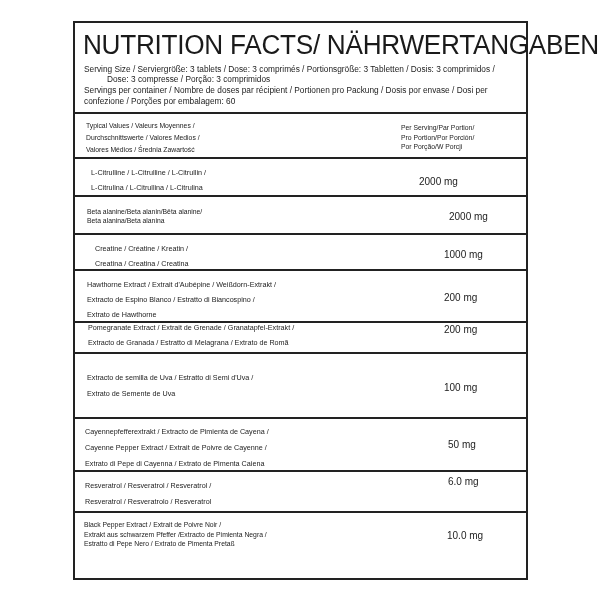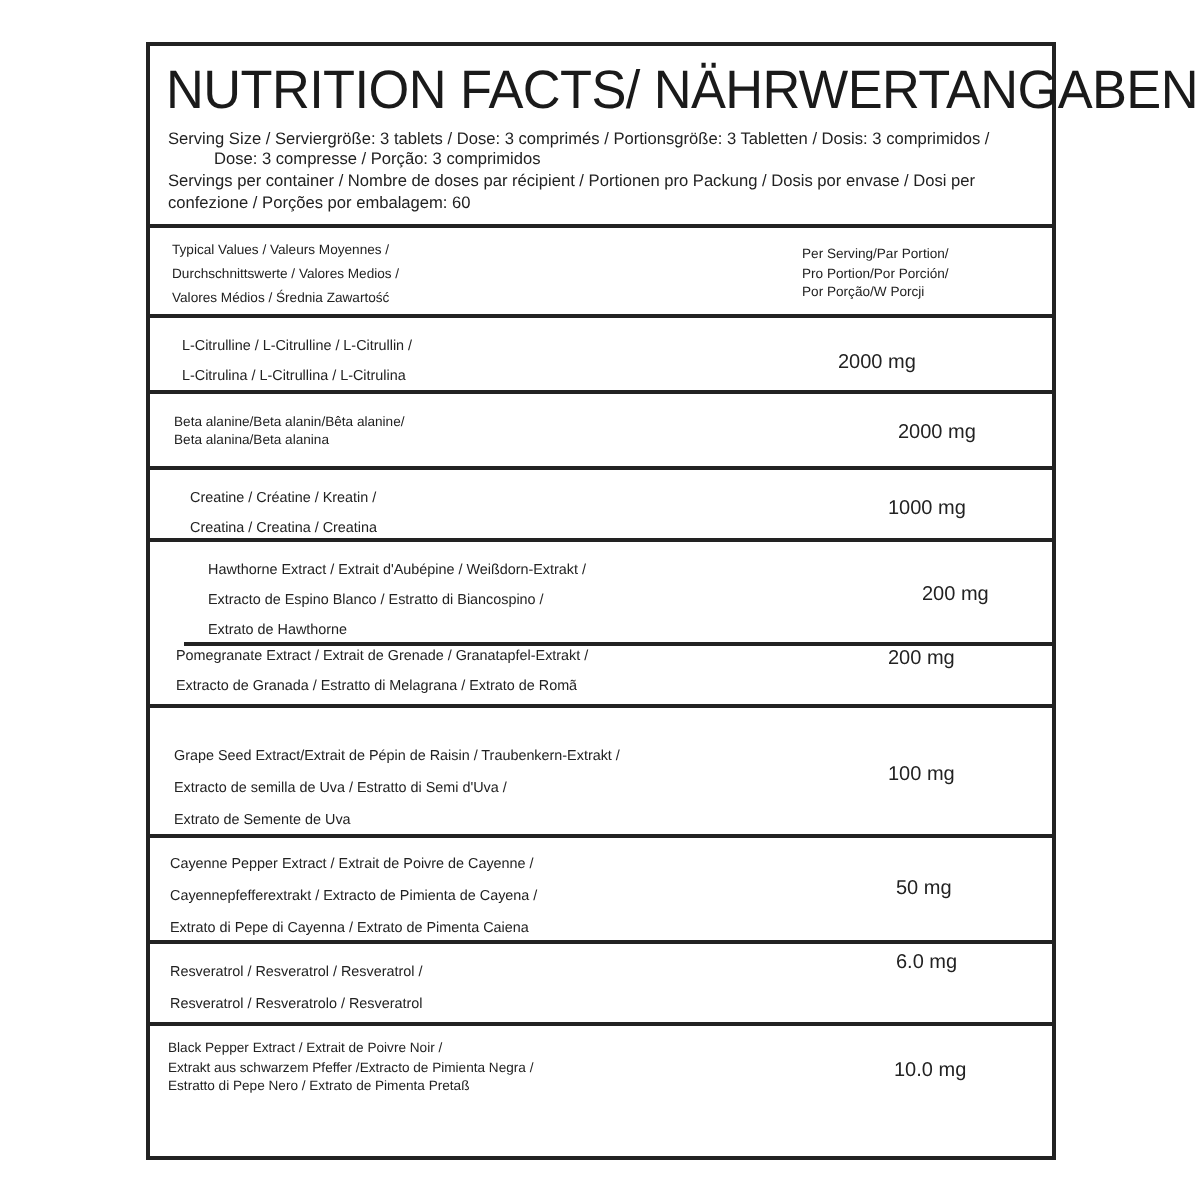--- a/index.html
+++ b/index.html
@@ -123,50 +123,49 @@
   </div>
 
   <div class="row" style="top:212px; height:34px;">
     <div class="names" style="top:6px; left:20px; line-height:15px;">
       <div>Creatine / Créatine / Kreatin /</div>
       <div>Creatina / Creatina / Creatina</div>
     </div>
     <div class="val" style="top:14px; left:369px;">1000 mg</div>
   </div>
 
-  <div class="row" style="top:248px; height:50px;margin-left:17px;">
+  <div class="row" style="top:248px; height:50px;">
     <div class="names" style="top:6px; left:12px; line-height:15px;">
       <div>Hawthorne Extract / Extrait d'Aubépine / Weißdorn-Extrakt /</div>
       <div> Extracto de Espino Blanco / Estratto di Biancospino /</div>
       <div>Extrato de Hawthorne</div>
     </div>
     <div class="val" style="top:21px; left:369px;">200 mg</div>
   </div>
 
   <div class="row" style="top:291px; height:38px;">
     <div class="names" style="top:6px; left:13px; line-height:15px;">
       <div>Pomegranate Extract / Extrait de Grenade / Granatapfel-Extrakt /</div>
       <div> Extracto de Granada / Estratto di Melagrana / Extrato de Romã</div>
     </div>
     <div class="val" style="top:10px; left:369px;">200 mg</div>
   </div>
 
   <div class="row" style="top:340px; height:54px;">
     <div class="names" style="top:7px; left:12px; line-height:16px;">
-      <div>Grape Seed Extract/Extrait de Pépin de Raisin / Traubenkern-Extrakt /</div>
       <div>Extracto de semilla de Uva / Estratto di Semi d'Uva /</div>
       <div> Extrato de Semente de Uva</div>
     </div>
     <div class="val" style="top:19px; left:369px;">100 mg</div>
   </div>
 
   <div class="row" style="top:396px; height:51px;">
     <div class="names" style="top:5px; left:10px; line-height:16px;">
+      <div> Cayennepfefferextrakt / Extracto de Pimienta de Cayena /</div>
       <div>Cayenne Pepper Extract / Extrait de Poivre de Cayenne /</div>
-      <div> Cayennepfefferextrakt / Extracto de Pimienta de Cayena /</div>
       <div>Extrato di Pepe di Cayenna / Extrato de Pimenta Caiena</div>
     </div>
     <div class="val" style="top:20px; left:373px;">50 mg</div>
   </div>
 
   <div class="row" style="top:449px; height:39px;">
     <div class="names" style="top:6px; left:10px; line-height:16px;">
       <div>Resveratrol / Resveratrol / Resveratrol /</div>
       <div>Resveratrol / Resveratrolo / Resveratrol</div>
     </div>

